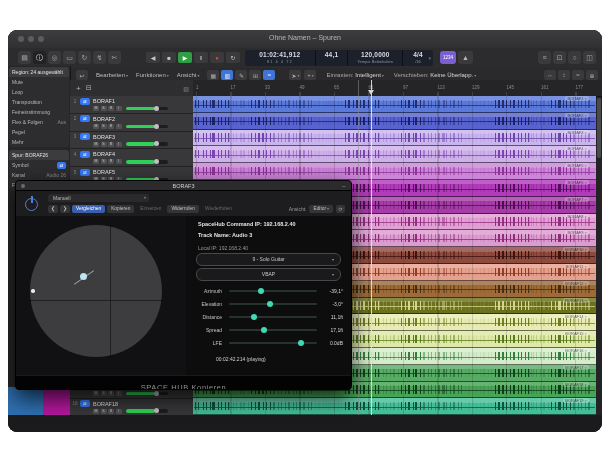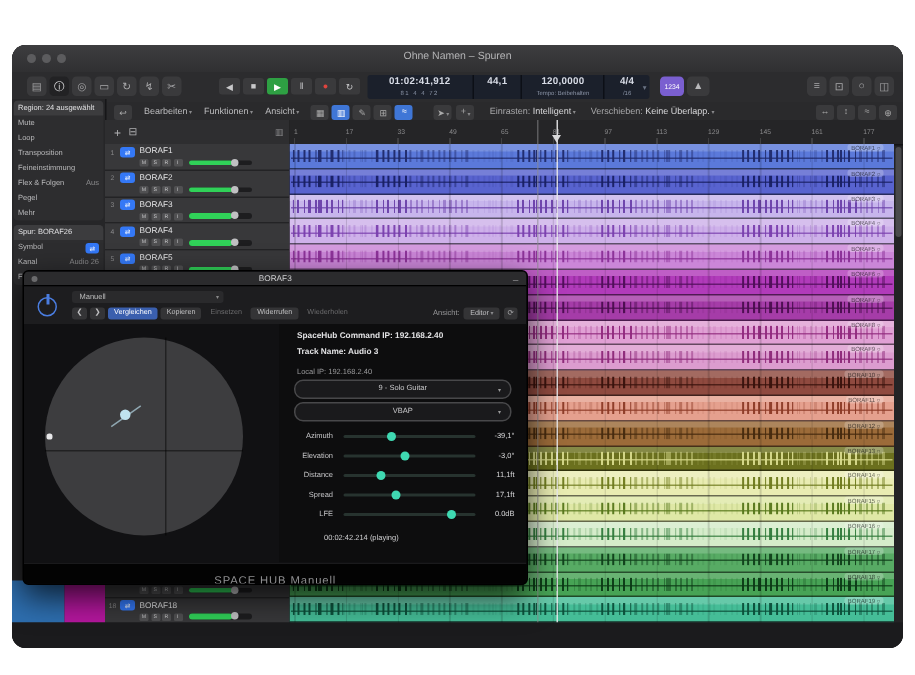--- a/index.html
+++ b/index.html
@@ -814,17 +814,17 @@
                 <span class="trk">
                   <span class="knob" style="left: 82%;"></span>
                 </span>
                 <span class="val">0.0dB</span>
               </div>
             </div>
           <div class="pstamp">00:02:42.214  (playing)</div>
         </div>
       </div>
       <div class="pfoot">
-        <span>SPACE HUB Manuell</span>
+        <span>SPACE HUB Kopieren</span>
       </div>
     </div>
   </div>
 </div>
 
 </body></html>

